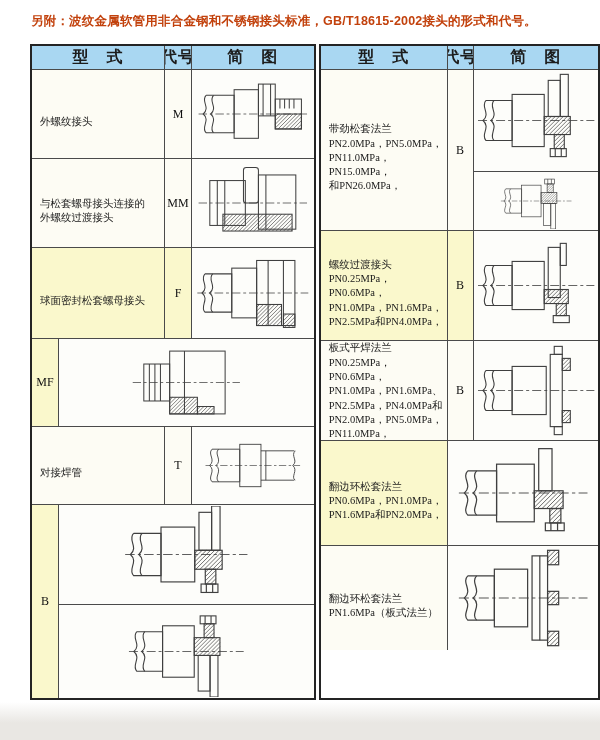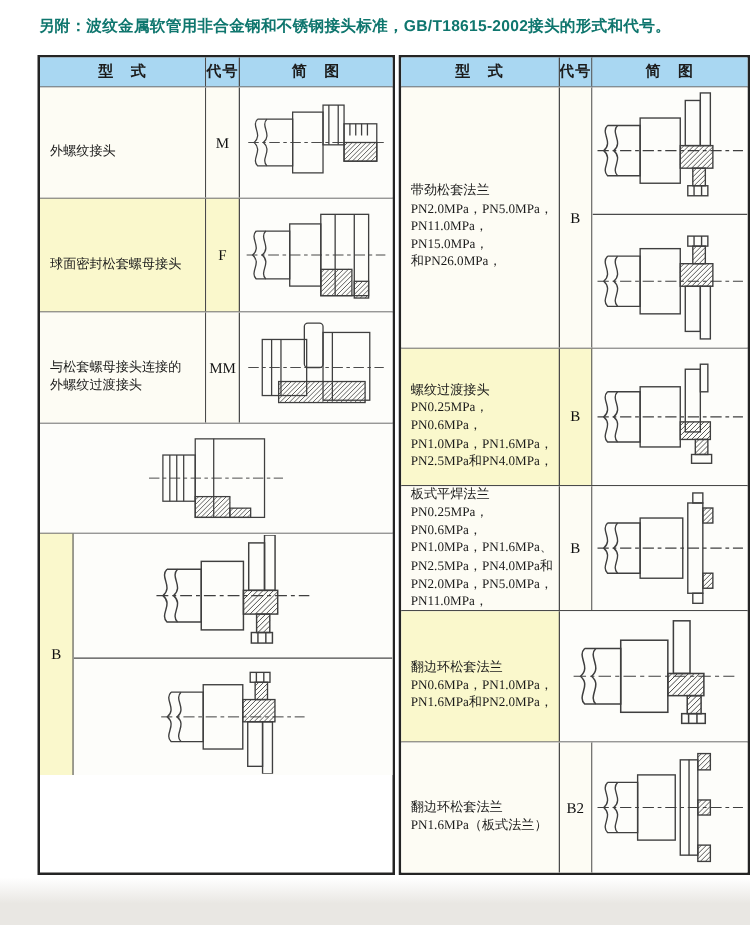--- a/index.html
+++ b/index.html
@@ -10,21 +10,21 @@
     font-family:"Liberation Serif","DejaVu Serif",serif;
     overflow:hidden;
   }
   .footer-shade{
     position:absolute;left:0;right:0;bottom:0;height:38px;
     background:linear-gradient(#ffffff 0%, var(--footer-shade,#eae8e4) 55%);
   }
   .title{
     position:absolute;left:31px;top:13px;
     font-family:"Liberation Sans","DejaVu Sans",sans-serif;
-    font-weight:bold;font-size:12.5px;color:#0f766e;letter-spacing:.2px;
+    font-weight:bold;font-size:12.5px;color:#c2410c;letter-spacing:.2px;
     white-space:nowrap;
   }
   .tables{position:absolute;left:30px;top:44px;display:flex}
   .tbl{border:2px solid var(--outer,#242424);background:#fff}
   .tbl.right{margin-left:3px}
   .row{display:flex;border-bottom:1.4px solid var(--border,#4a4a4a)}
   .row:last-child{border-bottom:none}
   .cell{border-right:1.4px solid var(--border,#4a4a4a);overflow:hidden}
   .cell:last-child{border-right:none}
 
@@ -43,21 +43,21 @@
     white-space:pre-line;
   }
   .code{display:flex;align-items:center;justify-content:center;font-size:12px;color:#101010}
   .bg-y{background:var(--yellow,#faf8cc)}
   .bg-w{background:var(--plain,#fdfcf4)}
 
   .row.header{height:24px}
   .row.header .cell{
     display:flex;align-items:center;justify-content:center;
     background:var(--header-bg,#a9d7f2);
-    font-weight:bold;font-size:12px;color:#1c1c1c;letter-spacing:1px;
+    font-weight:bold;font-size:16px;color:#1c1c1c;letter-spacing:1px;
     padding:0;white-space:nowrap;
   }
   svg{width:100%;height:100%;display:block}
 </style>
 </head>
 <body>
 
 <div class="title">另附：波纹金属软管用非合金钢和不锈钢接头标准，GB/T18615-2002接头的形式和代号。</div>
 
 <div class="tables">
@@ -93,60 +93,20 @@
                 <line x1="91" y1="46" x2="84" y2="53" stroke-width="0.7"></line>
                 <line x1="95" y1="46" x2="84" y2="57" stroke-width="0.7"></line>
                 <line x1="99" y1="46" x2="84" y2="61" stroke-width="0.7"></line>
                 <line x1="103" y1="46" x2="87" y2="62" stroke-width="0.7"></line>
                 <line x1="107" y1="46" x2="91" y2="62" stroke-width="0.7"></line>
                 <line x1="111" y1="46" x2="95" y2="62" stroke-width="0.7"></line>
                 <line x1="112" y1="49" x2="99" y2="62" stroke-width="0.7"></line>
                 <line x1="112" y1="53" x2="103" y2="62" stroke-width="0.7"></line>
                 <line x1="112" y1="57" x2="107" y2="62" stroke-width="0.7"></line>
                 <line x1="112" y1="61" x2="111" y2="62" stroke-width="0.7"></line>
-              </g>
-            </svg>
-          </div>
-      </div>
-    </div>
-
-    <div class="row" style="height:91px">
-      <div class="cell type bg-y">球面密封松套螺母接头</div>
-      <div class="cell code bg-y">F</div>
-      <div class="cell diag">
-        <div class="diag-sub">
-            <svg viewBox="0 0 120 92" preserveAspectRatio="xMidYMid meet">
-              <g fill="none" stroke="#3f3f3f" stroke-width="1.1">
-                <line x1="2" y1="46" x2="118" y2="46" stroke-dasharray="9 3 3 3" stroke-width="0.8"></line>
-                <path d="M10 26 H38 V66 H10 C4 60 15 53 7 46 C15 39 4 32 10 26"></path>
-                <path d="M18 26 C12 32 23 39 15 46 C23 53 12 60 18 66"></path>
-                <rect x="38" y="20" width="26" height="52"></rect>
-                <rect x="64" y="12" width="40" height="68"></rect>
-                <line x1="76" y1="12" x2="76" y2="80"></line>
-                <line x1="92" y1="12" x2="92" y2="80"></line>
-                <rect x="64" y="58" width="26" height="22"></rect>
-                <line x1="67" y1="58" x2="64" y2="61" stroke-width="0.7"></line>
-                <line x1="71" y1="58" x2="64" y2="65" stroke-width="0.7"></line>
-                <line x1="75" y1="58" x2="64" y2="69" stroke-width="0.7"></line>
-                <line x1="79" y1="58" x2="64" y2="73" stroke-width="0.7"></line>
-                <line x1="83" y1="58" x2="64" y2="77" stroke-width="0.7"></line>
-                <line x1="87" y1="58" x2="65" y2="80" stroke-width="0.7"></line>
-                <line x1="90" y1="59" x2="69" y2="80" stroke-width="0.7"></line>
-                <line x1="90" y1="63" x2="73" y2="80" stroke-width="0.7"></line>
-                <line x1="90" y1="67" x2="77" y2="80" stroke-width="0.7"></line>
-                <line x1="90" y1="71" x2="81" y2="80" stroke-width="0.7"></line>
-                <line x1="90" y1="75" x2="85" y2="80" stroke-width="0.7"></line>
-                <line x1="90" y1="79" x2="89" y2="80" stroke-width="0.7"></line>
-                <rect x="92" y="68" width="12" height="14"></rect>
-                <line x1="95" y1="68" x2="92" y2="71" stroke-width="0.7"></line>
-                <line x1="99" y1="68" x2="92" y2="75" stroke-width="0.7"></line>
-                <line x1="103" y1="68" x2="92" y2="79" stroke-width="0.7"></line>
-                <line x1="104" y1="71" x2="93" y2="82" stroke-width="0.7"></line>
-                <line x1="104" y1="75" x2="97" y2="82" stroke-width="0.7"></line>
-                <line x1="104" y1="79" x2="101" y2="82" stroke-width="0.7"></line>
               </g>
             </svg>
           </div>
       </div>
     </div>
 
     <div class="row" style="height:89px">
       <div class="cell type bg-w">与松套螺母接头连接的
 外螺纹过渡接头</div>
       <div class="cell code bg-w">MM</div>
@@ -184,21 +144,62 @@
                 <line x1="102" y1="63" x2="89" y2="76" stroke-width="0.7"></line>
                 <line x1="102" y1="67" x2="93" y2="76" stroke-width="0.7"></line>
                 <line x1="102" y1="71" x2="97" y2="76" stroke-width="0.7"></line>
                 <line x1="102" y1="75" x2="101" y2="76" stroke-width="0.7"></line>
               </g>
             </svg>
           </div>
       </div>
     </div>
 
+    <div class="row" style="height:91px">
+      <div class="cell type bg-y">球面密封松套螺母接头</div>
+      <div class="cell code bg-y">F</div>
+      <div class="cell diag">
+        <div class="diag-sub">
+            <svg viewBox="0 0 120 92" preserveAspectRatio="xMidYMid meet">
+              <g fill="none" stroke="#3f3f3f" stroke-width="1.1">
+                <line x1="2" y1="46" x2="118" y2="46" stroke-dasharray="9 3 3 3" stroke-width="0.8"></line>
+                <path d="M10 26 H38 V66 H10 C4 60 15 53 7 46 C15 39 4 32 10 26"></path>
+                <path d="M18 26 C12 32 23 39 15 46 C23 53 12 60 18 66"></path>
+                <rect x="38" y="20" width="26" height="52"></rect>
+                <rect x="64" y="12" width="40" height="68"></rect>
+                <line x1="76" y1="12" x2="76" y2="80"></line>
+                <line x1="92" y1="12" x2="92" y2="80"></line>
+                <rect x="64" y="58" width="26" height="22"></rect>
+                <line x1="67" y1="58" x2="64" y2="61" stroke-width="0.7"></line>
+                <line x1="71" y1="58" x2="64" y2="65" stroke-width="0.7"></line>
+                <line x1="75" y1="58" x2="64" y2="69" stroke-width="0.7"></line>
+                <line x1="79" y1="58" x2="64" y2="73" stroke-width="0.7"></line>
+                <line x1="83" y1="58" x2="64" y2="77" stroke-width="0.7"></line>
+                <line x1="87" y1="58" x2="65" y2="80" stroke-width="0.7"></line>
+                <line x1="90" y1="59" x2="69" y2="80" stroke-width="0.7"></line>
+                <line x1="90" y1="63" x2="73" y2="80" stroke-width="0.7"></line>
+                <line x1="90" y1="67" x2="77" y2="80" stroke-width="0.7"></line>
+                <line x1="90" y1="71" x2="81" y2="80" stroke-width="0.7"></line>
+                <line x1="90" y1="75" x2="85" y2="80" stroke-width="0.7"></line>
+                <line x1="90" y1="79" x2="89" y2="80" stroke-width="0.7"></line>
+                <rect x="92" y="68" width="12" height="14"></rect>
+                <line x1="95" y1="68" x2="92" y2="71" stroke-width="0.7"></line>
+                <line x1="99" y1="68" x2="92" y2="75" stroke-width="0.7"></line>
+                <line x1="103" y1="68" x2="92" y2="79" stroke-width="0.7"></line>
+                <line x1="104" y1="71" x2="93" y2="82" stroke-width="0.7"></line>
+                <line x1="104" y1="75" x2="97" y2="82" stroke-width="0.7"></line>
+                <line x1="104" y1="79" x2="101" y2="82" stroke-width="0.7"></line>
+              </g>
+            </svg>
+          </div>
+      </div>
+    </div>
+
     <div class="row" style="height:88px">
+      <div class="cell code bg-y">MF</div>
       <div class="cell diag">
         <div class="diag-sub">
             <svg viewBox="0 0 120 92" preserveAspectRatio="xMidYMid meet">
               <g fill="none" stroke="#3f3f3f" stroke-width="1.1">
                 <line x1="2" y1="46" x2="118" y2="46" stroke-dasharray="9 3 3 3" stroke-width="0.8"></line>
                 <rect x="14" y="26" width="28" height="40"></rect>
                 <line x1="20" y1="26" x2="20" y2="66"></line>
                 <line x1="26" y1="26" x2="26" y2="66"></line>
                 <line x1="32" y1="26" x2="32" y2="66"></line>
                 <rect x="42" y="12" width="60" height="68"></rect>
@@ -222,20 +223,40 @@
                 <line x1="83" y1="72" x2="75" y2="80" stroke-width="0.7"></line>
                 <line x1="87" y1="72" x2="79" y2="80" stroke-width="0.7"></line>
                 <line x1="90" y1="73" x2="83" y2="80" stroke-width="0.7"></line>
                 <line x1="90" y1="77" x2="87" y2="80" stroke-width="0.7"></line>
               </g>
             </svg>
           </div>
       </div>
     </div>
 
+    <div class="row" style="height:78px">
+      <div class="cell type bg-w">对接焊管</div>
+      <div class="cell code bg-w">T</div>
+      <div class="cell diag">
+        <div class="diag-sub">
+            <svg viewBox="0 0 120 92" preserveAspectRatio="xMidYMid meet">
+              <g fill="none" stroke="#3f3f3f" stroke-width="1.1">
+                <line x1="2" y1="46" x2="118" y2="46" stroke-dasharray="9 3 3 3" stroke-width="0.8"></line>
+                <path d="M10 26 H44 V66 H10 C4 60 15 53 7 46 C15 39 4 32 10 26"></path>
+                <path d="M18 26 C12 32 23 39 15 46 C23 53 12 60 18 66"></path>
+                <rect x="44" y="20" width="26" height="52"></rect>
+                <line x1="70" y1="28" x2="111" y2="28"></line>
+                <line x1="70" y1="64" x2="111" y2="64"></line>
+                <line x1="76" y1="28" x2="76" y2="64"></line>
+                <path d="M112 28 C106 34 116 40 109 46 C116 52 106 60 112 64"></path>
+              </g>
+            </svg>
+          </div>
+      </div>
+    </div>
 
     <div class="row" style="height:193px">
       <div class="cell code bg-y">B</div>
       <div class="cell diag">
         <div class="diag-sub" style="flex:0 0 99px">
             <svg viewBox="0 0 120 92" preserveAspectRatio="xMidYMid meet">
               <g fill="none" stroke="#3f3f3f" stroke-width="1.1">
                 <line x1="2" y1="46" x2="118" y2="46" stroke-dasharray="9 3 3 3" stroke-width="0.8"></line>
                 <path d="M10 26 H36 V66 H10 C4 60 15 53 7 46 C15 39 4 32 10 26"></path>
                 <path d="M18 26 C12 32 23 39 15 46 C23 53 12 60 18 66"></path>
@@ -305,21 +326,21 @@
     </div>
   </div>
 
   <div class="tbl right">
     <div class="row header">
       <div class="cell type">型　式</div>
       <div class="cell code">代号</div>
       <div class="cell diag">简　图</div>
     </div>
 
-    <div class="row" style="height:209px">
+    <div class="row" style="height:161px">
       <div class="cell type bg-w">带劲松套法兰
 PN2.0MPa，PN5.0MPa，
 PN11.0MPa，PN15.0MPa，
 和PN26.0MPa，</div>
       <div class="cell code bg-w">B</div>
       <div class="cell diag">
         <div class="diag-sub" style="flex:0 0 101px">
             <svg viewBox="0 0 120 92" preserveAspectRatio="xMidYMid meet">
               <g fill="none" stroke="#3f3f3f" stroke-width="1.1">
                 <line x1="2" y1="46" x2="118" y2="46" stroke-dasharray="9 3 3 3" stroke-width="0.8"></line>
@@ -501,21 +522,20 @@
                 <line x1="91" y1="73" x2="91" y2="80"></line>
               </g>
             </svg>
           </div>
       </div>
     </div>
 
     <div class="row" style="height:104px">
       <div class="cell type bg-w">翻边环松套法兰
 PN1.6MPa（板式法兰）</div>
-      <div class="cell code bg-w">B2</div>
       <div class="cell diag">
         <div class="diag-sub">
             <svg viewBox="0 0 120 92" preserveAspectRatio="xMidYMid meet">
               <g fill="none" stroke="#3f3f3f" stroke-width="1.1">
                 <line x1="2" y1="46" x2="118" y2="46" stroke-dasharray="9 3 3 3" stroke-width="0.8"></line>
                 <path d="M10 26 H34 V66 H10 C4 60 15 53 7 46 C15 39 4 32 10 26"></path>
                 <path d="M18 26 C12 32 23 39 15 46 C23 53 12 60 18 66"></path>
                 <rect x="34" y="20" width="30" height="52"></rect>
                 <rect x="68" y="8" width="14" height="76"></rect>
                 <line x1="75" y1="8" x2="75" y2="84"></line>

